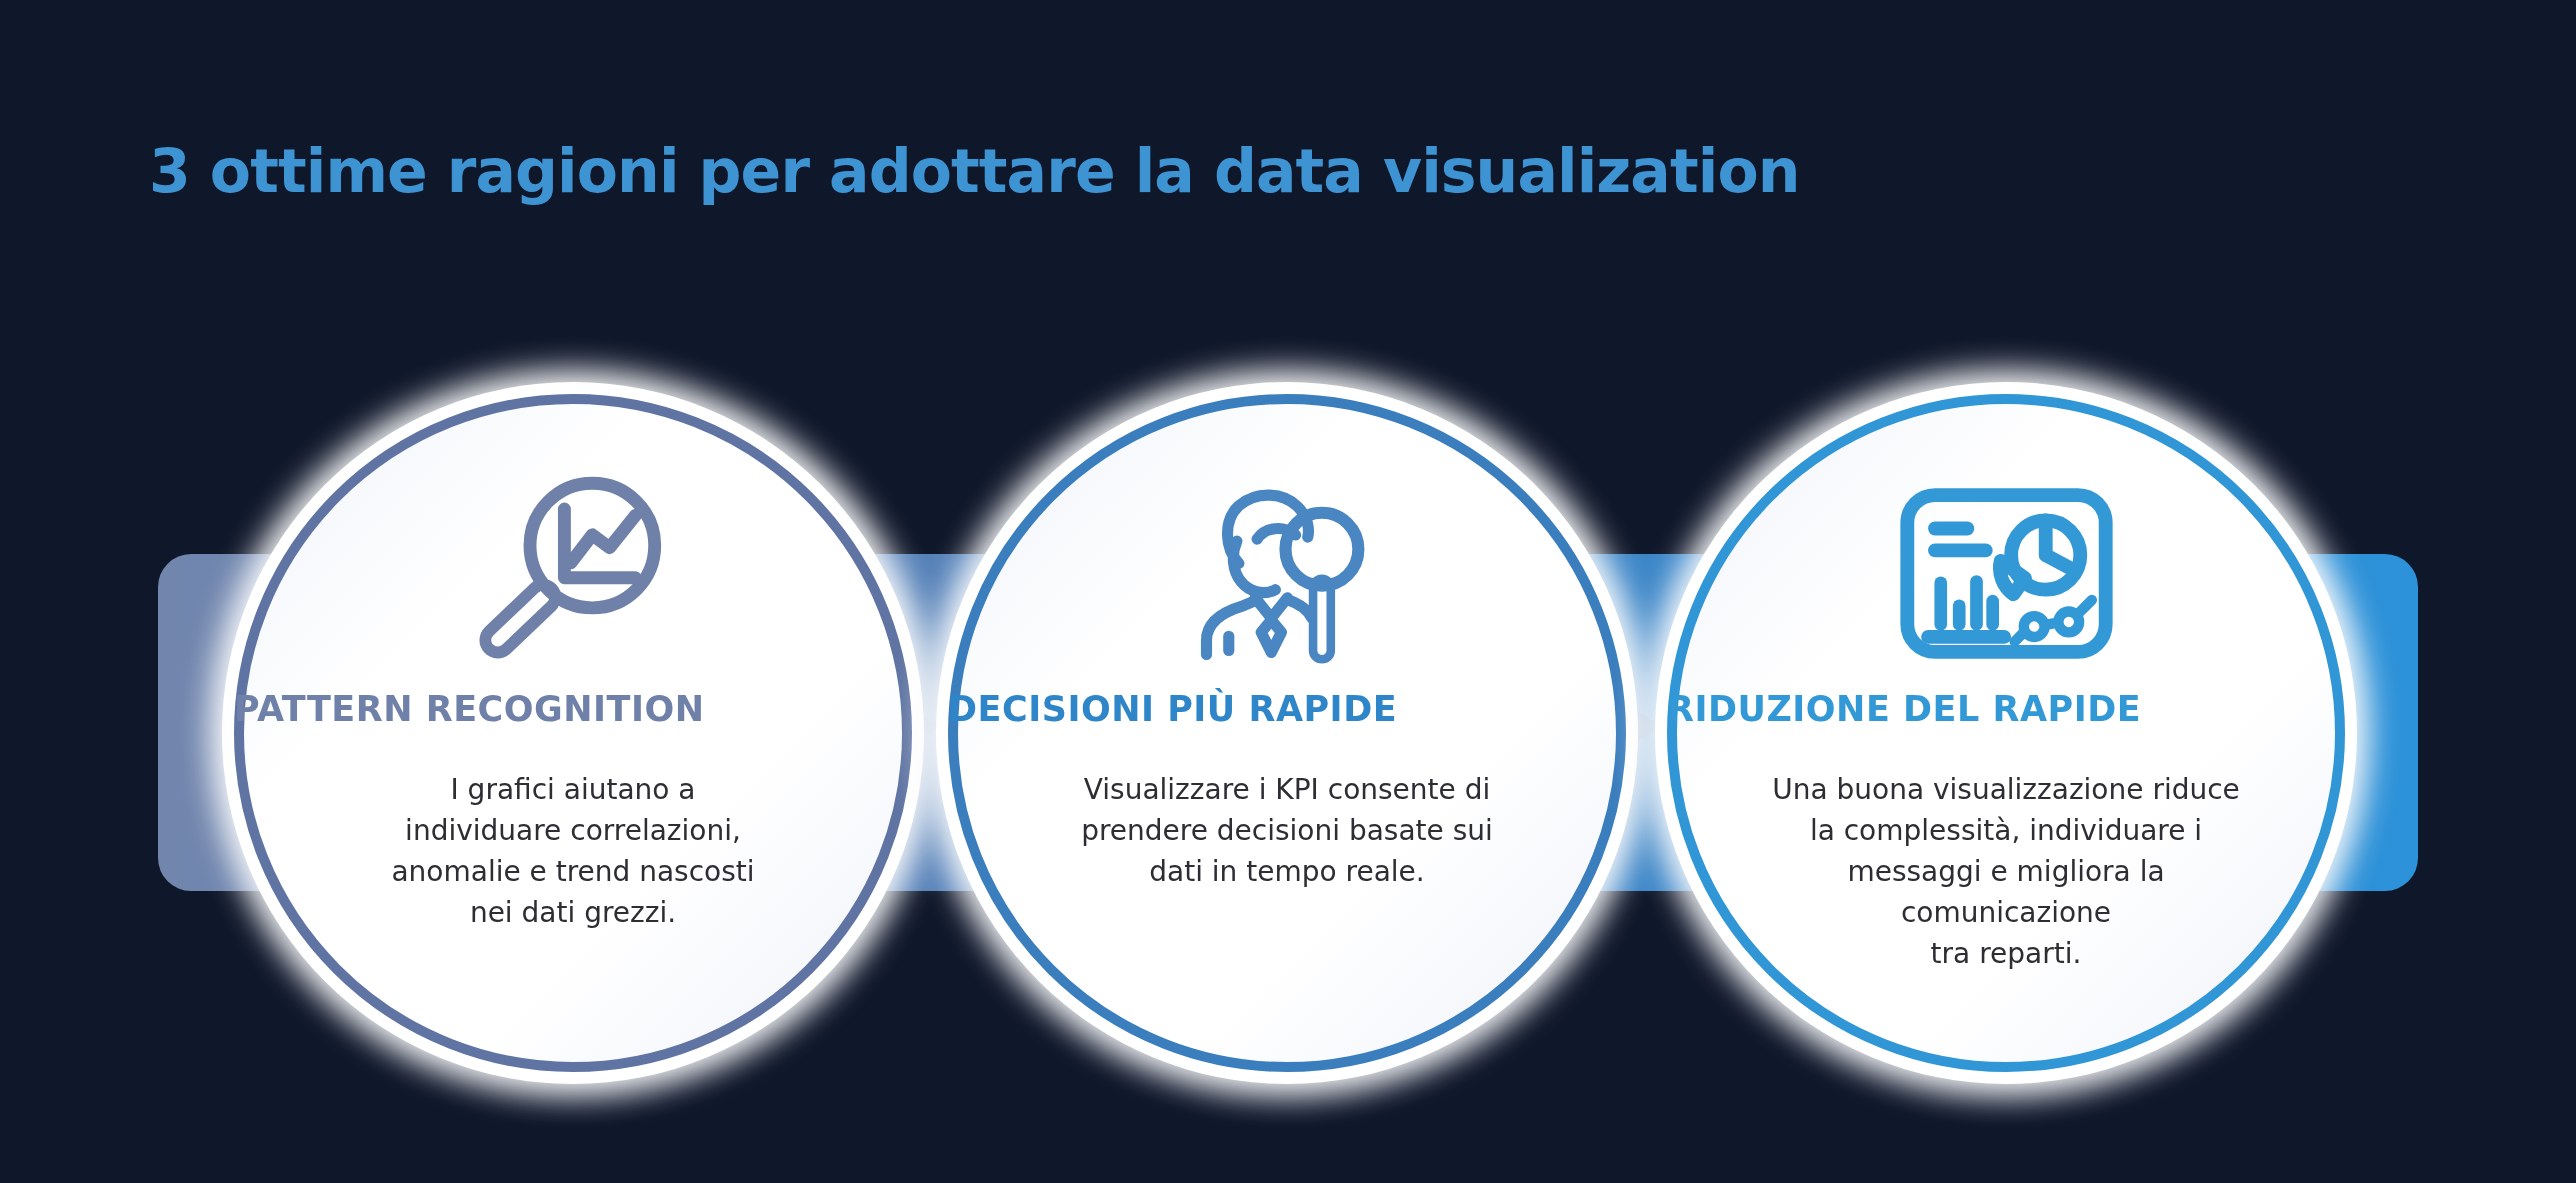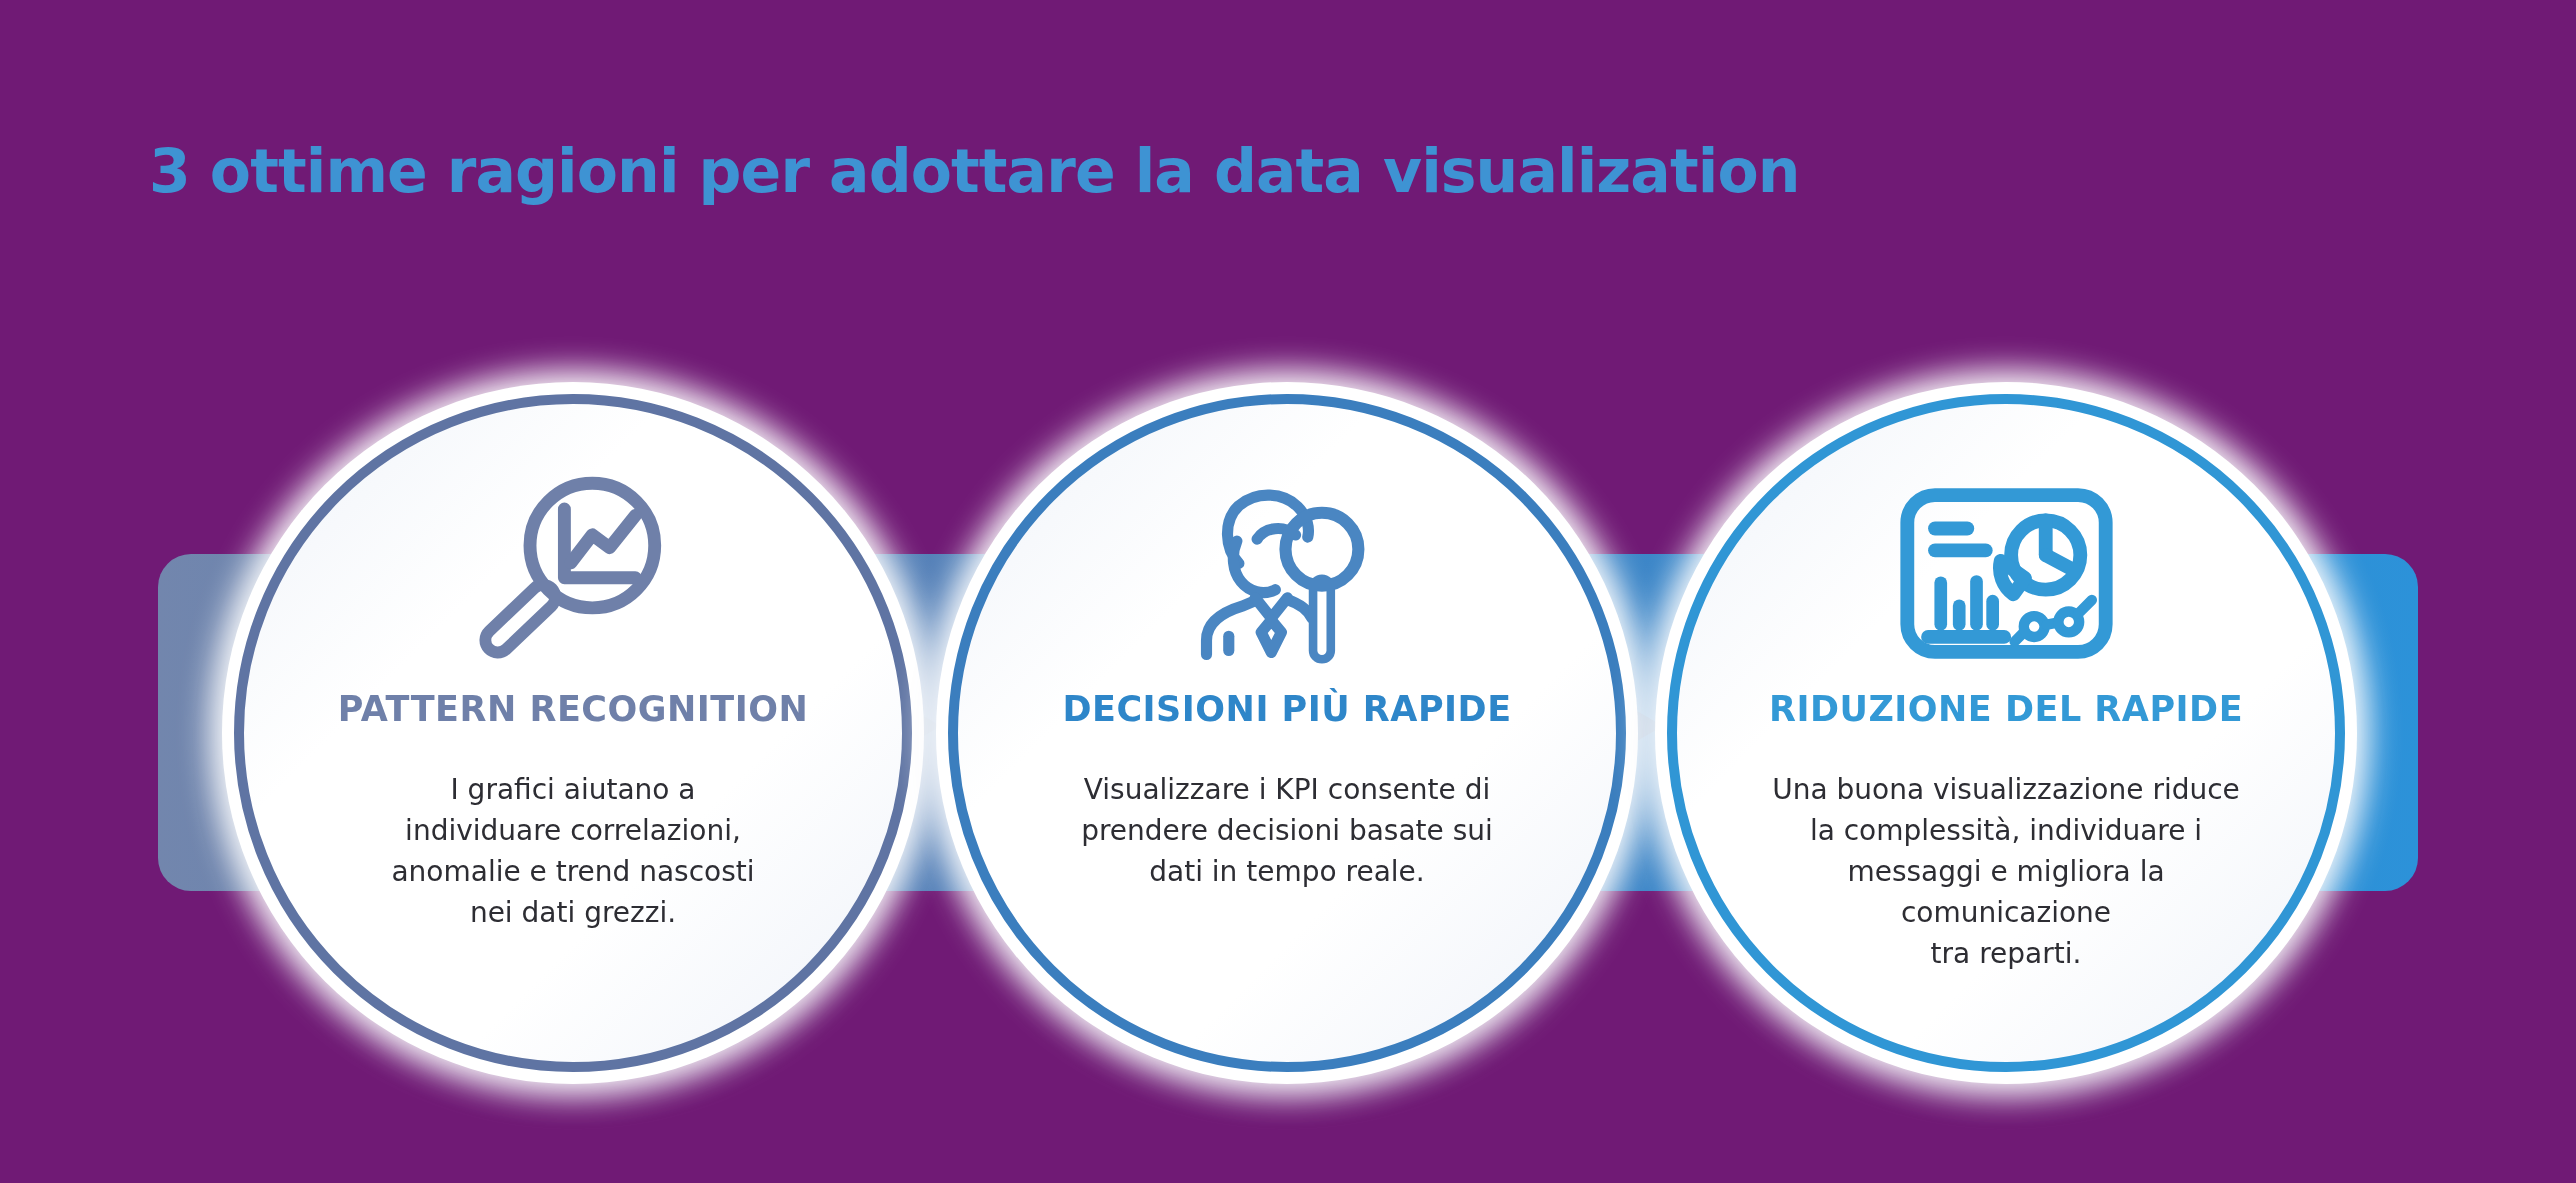--- a/index.html
+++ b/index.html
@@ -1,19 +1,19 @@
 <!DOCTYPE html>
 <html style="font-size:14.7px"><head>
 <meta charset="utf-8">
 <style>
   html,body{margin:0;padding:0;background:#ffffff;}
   .canvas{
     position:relative;
     width:2576px;height:1183px;
-    background:#701a75;
+    background:#0f172a;
     overflow:hidden;
     font-family:"Liberation Sans",sans-serif;
   }
   .main-title{
     position:absolute;left:149px;top:96px;
     font-family:"DejaVu Sans","Liberation Sans",sans-serif;
     font-size:60px;font-weight:800;letter-spacing:-0.9px;
     color:#3E93D3;white-space:nowrap;
   }
   .ribbon{
@@ -40,21 +40,21 @@
   }
   .c1 .circle{border:10px solid #5F74A3;}
   .c2 .circle{border:10px solid #3B7EBE;}
   .c3 .circle{border:10px solid #3096D5;}
   .icon-box{
     position:absolute;left:0;right:0;top:69px;height:220px;
     display:flex;align-items:center;justify-content:center;
   }
   .card-heading{
     position:absolute;left:0;right:0;top:295px;
-    text-align:center;
+    text-align:left;
     font-family:"DejaVu Sans","Liberation Sans",sans-serif;
     font-size:35px;font-weight:800;letter-spacing:0.5px;
     white-space:nowrap;
   }
   .c1 .card-heading{color:#6F80A9;}
   .c2 .card-heading{color:#2E86C9;}
   .c3 .card-heading{color:#3399D6;}
   .card-body{
     position:absolute;left:37px;right:37px;top:376px;
     text-align:center;

